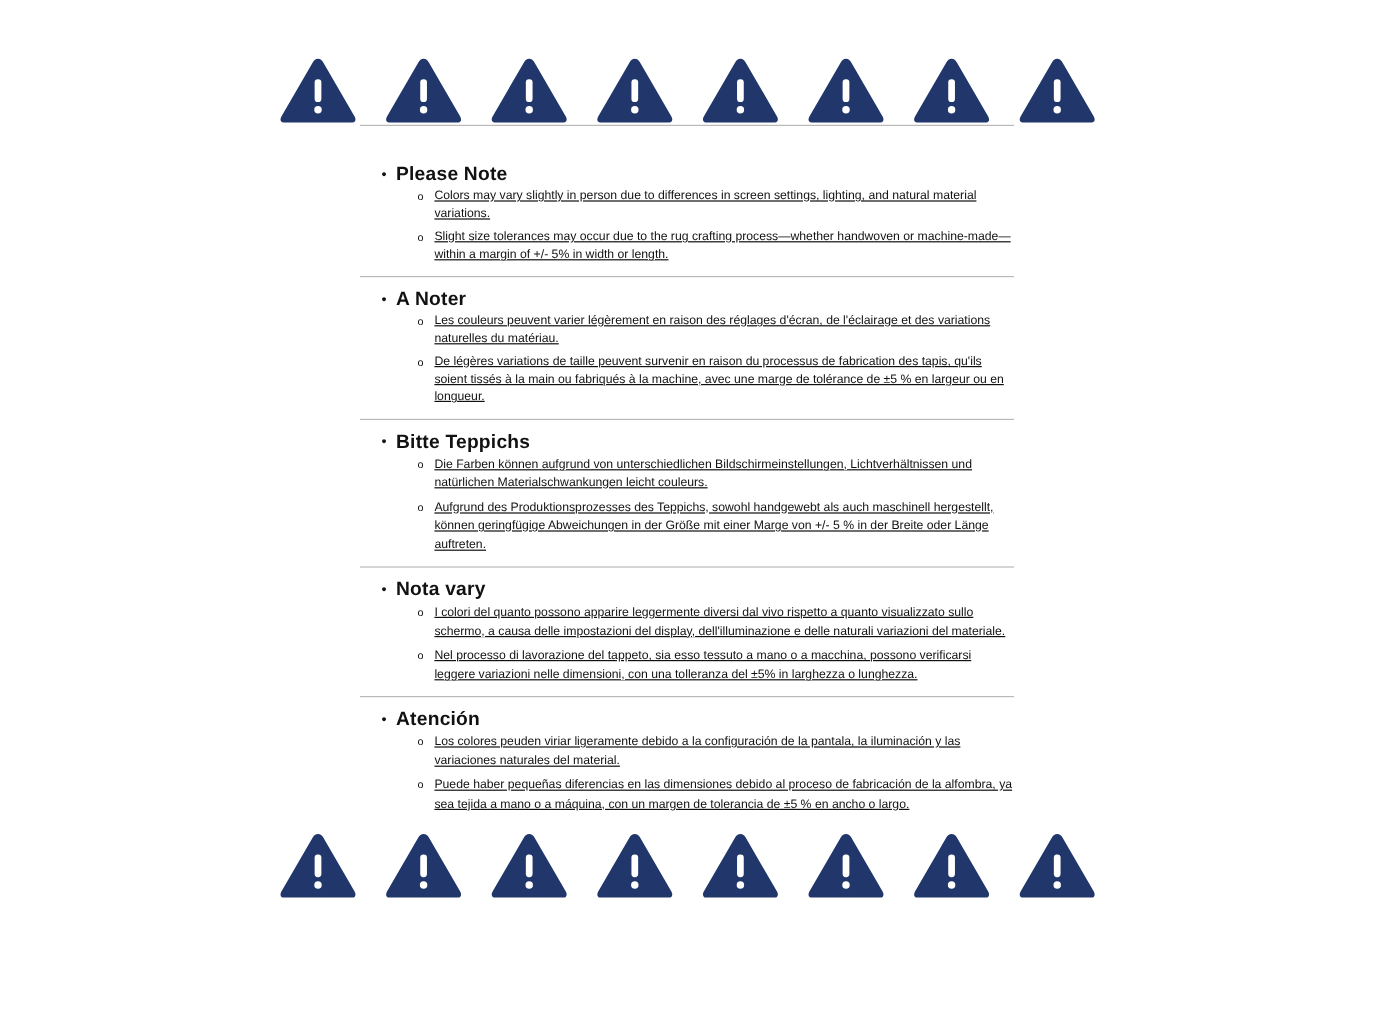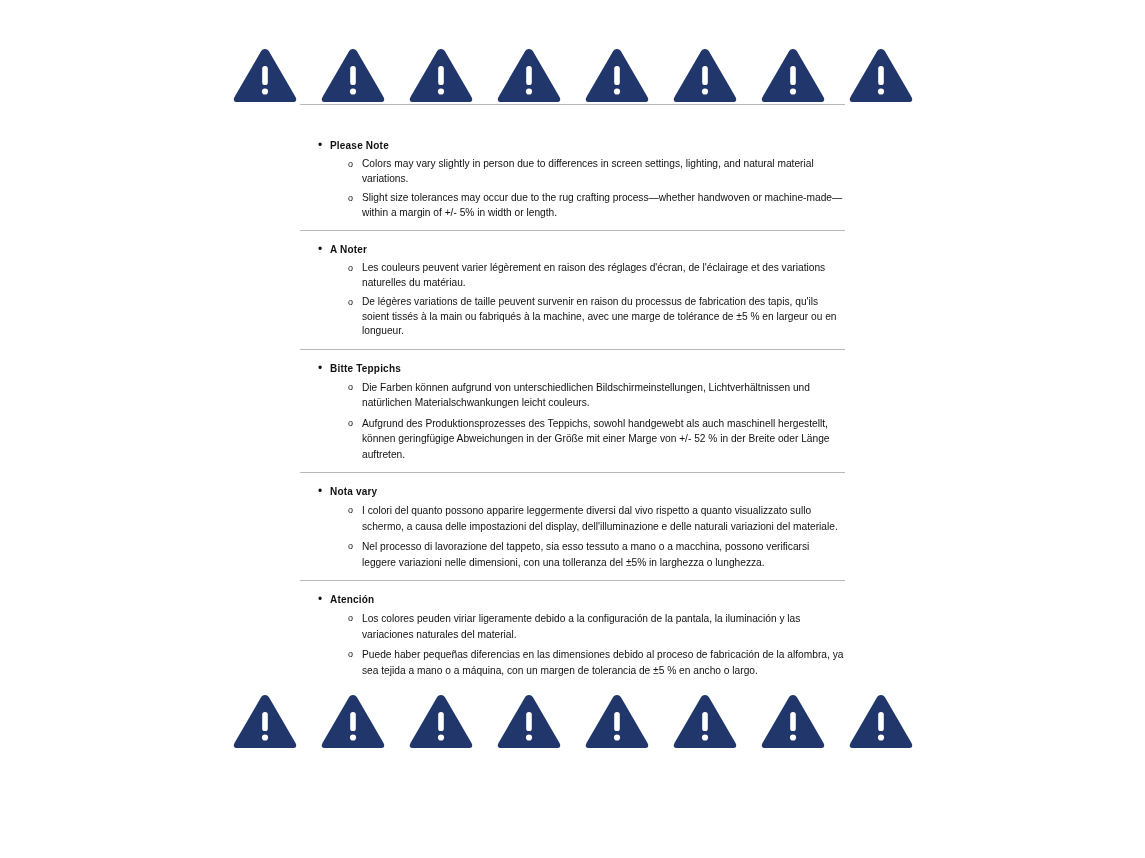--- a/index.html
+++ b/index.html
@@ -60,21 +60,21 @@
   }
   .bullet-dot {
     width: 12px;
     flex: 0 0 12px;
     font-size: 12px;
     line-height: 15px;
     color: #111;
     text-align: left;
   }
   .heading-text {
-    font-size: 10px;
+    font-size: 16px;
     font-weight: bold;
     line-height: 15px;
     letter-spacing: 0.2px;
     color: #111;
   }
   .sub-list {
     margin-top: 4px;
     margin-left: 48px;
   }
   .sub-item {
@@ -86,20 +86,21 @@
     flex: 0 0 14px;
     font-size: 9px;
     line-height: 14px;
     color: #111;
   }
   .sub-text {
     font-size: 10.2px;
     line-height: 14.5px;
     color: #111;
     font-weight: 500;
+    text-decoration: underline;
   }
   .block[data-lang="de"] .sub-text,
   .block[data-lang="it"] .sub-text,
   .block[data-lang="es"] .sub-text {
     line-height: 15.5px;
   }
 </style>
 </head>
 <body>
 
@@ -204,21 +205,21 @@
           <span class="bullet-dot">•</span>
           <span class="heading-text">Bitte Teppichs</span>
         </div>
         <div class="sub-list">
           <div class="sub-item">
             <span class="sub-bullet">o</span>
             <span class="sub-text">Die Farben können aufgrund von unterschiedlichen Bildschirmeinstellungen, Lichtverhältnissen und natürlichen Materialschwankungen leicht couleurs.</span>
           </div>
           <div class="sub-item">
             <span class="sub-bullet">o</span>
-            <span class="sub-text">Aufgrund des Produktionsprozesses des Teppichs, sowohl handgewebt als auch maschinell hergestellt, können geringfügige Abweichungen in der Größe mit einer Marge von +/- 52 % in der Breite oder Länge auftreten.</span>
+            <span class="sub-text">Aufgrund des Produktionsprozesses des Teppichs, sowohl handgewebt als auch maschinell hergestellt, können geringfügige Abweichungen in der Größe mit einer Marge von +/- 5 % in der Breite oder Länge auftreten.</span>
           </div>
         </div>
       </div>
       <div class="block" data-lang="it">
         <div class="heading-row">
           <span class="bullet-dot">•</span>
           <span class="heading-text">Nota vary</span>
         </div>
         <div class="sub-list">
           <div class="sub-item">

